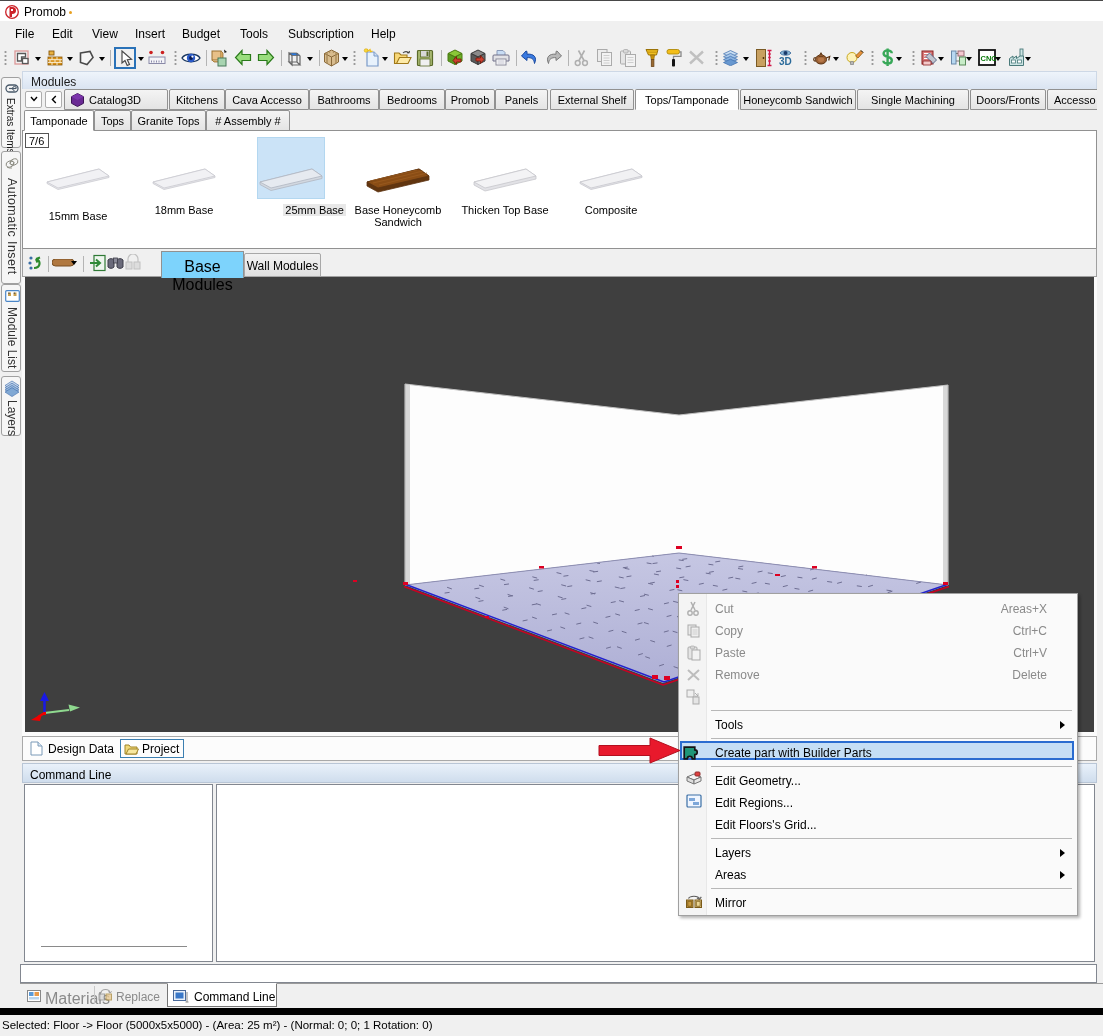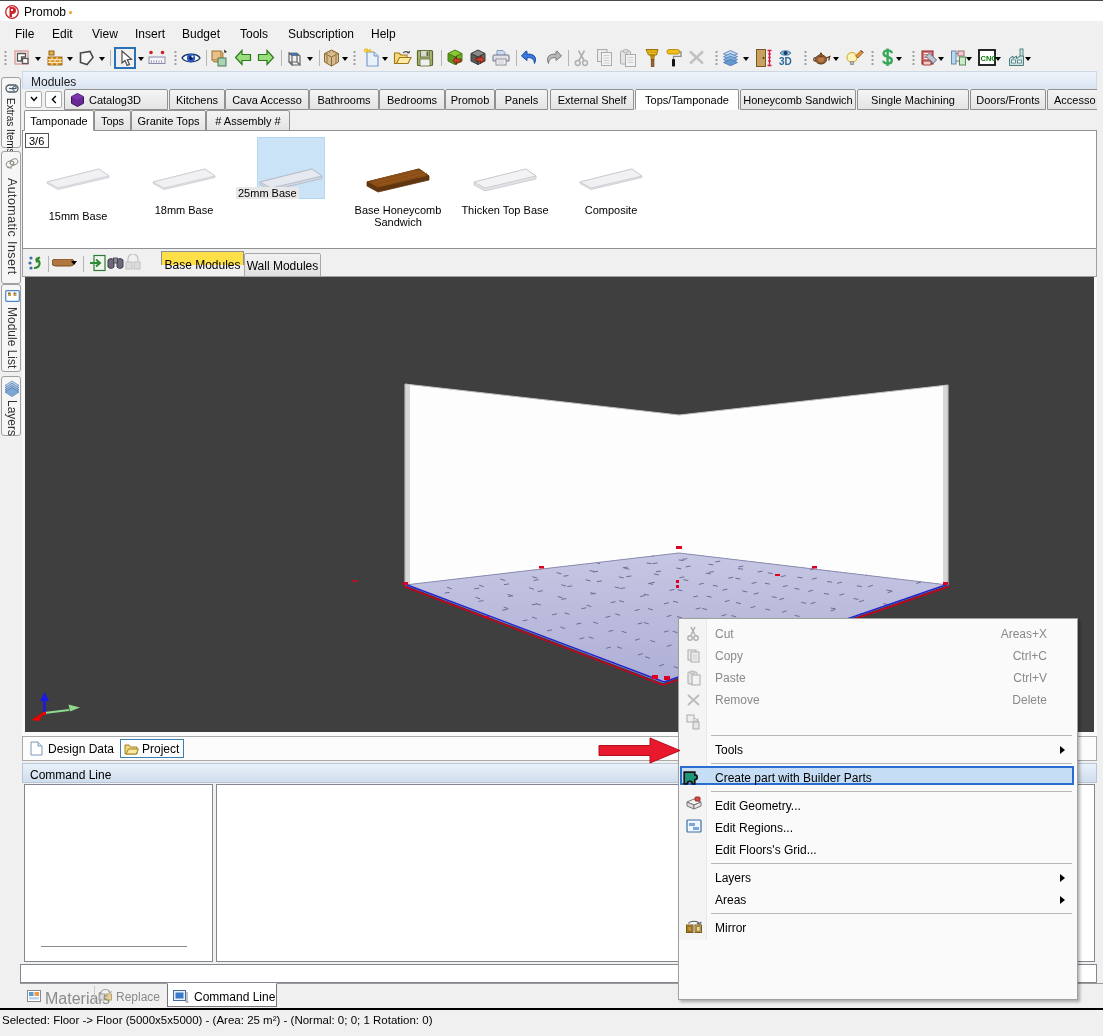--- a/index.html
+++ b/index.html
@@ -31,28 +31,28 @@
 #viewport { left:22px; top:277px; width:1075px; height:455px; background:#3f3f3f; }
 
 #dtabs { left:22px; top:736px; width:1075px; height:25px; background:#fcfcfc; border:1px solid #a9a9a9; }
 #cmdhdr { left:22px; top:763px; width:1075px; height:20px; background:linear-gradient(#e9f1fa,#cfdded); border:1px solid #b9c6d6; }
 #cmdhdr span { position:absolute; left:7px; top:4px; font-size:12px; }
 #cmdarea { left:22px; top:783px; width:1075px; height:181px; background:#f0f0f0; }
 #lpanel { left:2px; top:1px; width:189px; height:178px; background:#fff; border:1px solid #828790; }
 #rpanel { left:194px; top:1px; width:879px; height:178px; background:#fff; border:1px solid #828790; }
 #inputline { left:20px; top:964px; width:1077px; height:19px; background:#fff; border:1px solid #828790; }
 #btabs { left:20px; top:983px; width:1083px; height:25px; background:#f0f0f0; }
-#statusbar { left:0; top:1008px; width:1103px; height:21px; background:#f0f0f0; border-top:2px solid #000000; }
+#statusbar { left:0; top:1008px; width:1103px; height:21px; background:#f0f0f0; border-top:7px solid #000000; }
 #statusbar span { position:absolute; left:2px; top:4px; font-size:11.5px; }
 
 #sidebar { left:0; top:71px; width:22px; height:665px; background:#f0f0f0; }
 .stab { position:absolute; left:1px; width:20px; background:#f6f6f6; border:1px solid #a0a0a0; border-radius:3px; }
 .stab .vtxt { position:absolute; left:3px; writing-mode:vertical-rl; font-size:10.5px; color:#1a1a1a; white-space:nowrap; }
 
-#ctxmenu { left:678px; top:593px; width:400px; height:382px; background:#fafafa; border:1px solid #a0a0a0; box-shadow:2px 2px 3px rgba(0,0,0,0.3);margin-top:25px; }
+#ctxmenu { left:678px; top:593px; width:400px; height:323px; background:#fafafa; border:1px solid #a0a0a0; box-shadow:2px 2px 3px rgba(0,0,0,0.3); }
 .mi { position:absolute; left:1px; width:397px; height:22px; font-size:12px; }
 .mi .lbl { position:absolute; left:35px; top:4px; }
 .mi .sc { position:absolute; right:30px; top:4px; }
 .mi.dis { color:#8a8a8a; }
 .msep { position:absolute; left:32px; width:361px; height:1px; background:#b8b8b8; }
 .marr { position:absolute; right:12px; top:7px; width:0; height:0; border-top:4px solid transparent; border-bottom:4px solid transparent; border-left:5px solid #000; }
 #hilite { position:absolute; left:1px; top:147px; width:394px; height:19px; background:#c5def5; border:2px solid #2a6cd0; }
 </style>
 </head>
 <body>
@@ -314,21 +314,21 @@
   <div class="tab" style="left:948px;width:76px">Doors/Fronts</div>
   <div class="tab" style="left:1025px;width:78px;text-align:left;padding-left:6px">Accesso</div>
 </div>
 <div id="tabrow2" class="abs tabrow" style="left:22px; top:110px; width:1075px; background:#f0f0f0; border-bottom:1px solid #919191;">
   <div class="tab active" style="left:2px;width:70px">Tamponade</div>
   <div class="tab" style="left:72px;width:37px">Tops</div>
   <div class="tab" style="left:109px;width:75px">Granite Tops</div>
   <div class="tab" style="left:184px;width:84px"># Assembly #</div>
 </div>
 <div id="modlist" class="abs">
-  <div style="position:absolute;left:2px;top:2px;width:24px;height:15px;border:1px solid #555;background:#fff;font-size:11px;padding:1px 0 0 3px">3/6</div>
+  <div style="position:absolute;left:2px;top:2px;width:24px;height:15px;border:1px solid #555;background:#fff;font-size:11px;padding:1px 0 0 3px">7/6</div>
   <div style="position:absolute;left:234px;top:6px;width:68px;height:62px;background:#cbe3f7;border:1px solid #b3d7f0"></div>
   <svg class="abs" style="left:-4px;top:22px" width="110" height="44" viewBox="0 0 110 44">
     <path d="M28 29 L80 16 L90 23 L90 24.5 L39 36.5 L28 30.5 Z" fill="#e8e8ec" stroke="#cacad0" stroke-width="0.8"></path>
     <polygon points="28,29 80,16 90,23 39,35" fill="#f1f1f4" stroke="#cacad0" stroke-width="0.8"></polygon>
   </svg>
   <svg class="abs" style="left:102px;top:22px" width="110" height="44" viewBox="0 0 110 44">
     <path d="M28 29 L80 16 L90 23 L90 24.5 L39 36.5 L28 30.5 Z" fill="#e6e6ea" stroke="#cacad0" stroke-width="0.8"></path>
     <polygon points="28,29 80,16 90,23 39,35" fill="#f1f1f4" stroke="#cacad0" stroke-width="0.8"></polygon>
   </svg>
   <svg class="abs" style="left:209px;top:22px" width="110" height="44" viewBox="0 0 110 44">
@@ -343,21 +343,21 @@
   <svg class="abs" style="left:423px;top:22px" width="110" height="44" viewBox="0 0 110 44">
     <path d="M28 29 L80 16 L90 23 L90 26 L39 38 L28 32 Z" fill="#e2e2e6" stroke="#c6c6cc" stroke-width="0.8"></path>
     <polygon points="28,29 80,16 90,23 39,35" fill="#f3f3f5" stroke="#c6c6cc" stroke-width="0.8"></polygon>
   </svg>
   <svg class="abs" style="left:529px;top:22px" width="110" height="44" viewBox="0 0 110 44">
     <path d="M28 29 L80 16 L90 23 L90 24.5 L39 36.5 L28 30.5 Z" fill="#e4e4e8" stroke="#c8c8ce" stroke-width="0.8"></path>
     <polygon points="28,29 80,16 90,23 39,35" fill="#f1f1f3" stroke="#c8c8ce" stroke-width="0.8"></polygon>
   </svg>
   <div style="position:absolute;left:0px;top:79px;width:110px;text-align:center">15mm Base</div>
   <div style="position:absolute;left:106px;top:73px;width:110px;text-align:center">18mm Base</div>
-  <div style="position:absolute;left:213px;top:56px;width:110px;text-align:left"><span style="background:#e8e8e8;padding:0 2px">25mm Base</span></div>
+  <div style="position:absolute;left:213px;top:73px;width:110px;text-align:right"><span style="background:#e8e8e8;padding:0 2px">25mm Base</span></div>
   <div style="position:absolute;left:320px;top:73px;width:110px;text-align:center">Base Honeycomb<br>Sandwich</div>
   <div style="position:absolute;left:427px;top:73px;width:110px;text-align:center">Thicken Top Base</div>
   <div style="position:absolute;left:533px;top:73px;width:110px;text-align:center">Composite</div>
 </div>
 <div id="toolbar2" class="abs">
   <svg class="abs" style="left:4px;top:5px" width="18" height="18" viewBox="0 0 18 18">
       <circle cx="4" cy="4" r="1.6" fill="#3a6ea5"></circle>
       <circle cx="3" cy="9" r="1.6" fill="#3a6ea5"></circle>
       <circle cx="4" cy="14" r="1.6" fill="#3a6ea5"></circle>
       <path d="M7 14 C14 14 14 6 9 5 M9 5 l4 -1.5 M9 5 l1.5 3.5" stroke="#2d8a2d" stroke-width="2.2" fill="none"></path>
@@ -374,21 +374,21 @@
     </svg>
   <svg class="abs" style="left:83px;top:5px" width="19" height="18" viewBox="0 0 19 18">
       <path d="M2 6 a4 4 0 0 1 6 0 l0 7 a4 4 0 0 1 -6 0 Z M11 6 a4 4 0 0 1 6 0 l0 7 a4 4 0 0 1 -6 0 Z" fill="#6a6a7a" stroke="#3c3c48" stroke-width="1"></path>
       <rect x="7.5" y="4" width="4" height="5" fill="#8a8a98" stroke="#3c3c48" stroke-width="0.8"></rect>
     </svg>
   <svg class="abs" style="left:101px;top:5px" width="19" height="18" viewBox="0 0 19 18" opacity="0.45">
       <rect x="2" y="8" width="6" height="7" fill="#c8c8c8" stroke="#888" stroke-width="1"></rect>
       <rect x="10" y="8" width="6" height="7" fill="#c8c8c8" stroke="#888" stroke-width="1"></rect>
       <path d="M4 8 v-3 a5 5 0 0 1 10 0 l0 3" fill="none" stroke="#888" stroke-width="1.2"></path>
     </svg>
-  <div class="abs" style="left:138px;top:2px;width:83px;height:14px;background:#fde047;border:1px solid #919191;border-bottom:none;font-size:12px;text-align:center;padding-top:6px;z-index:2">Base Modules</div>
+  <div class="abs" style="left:138px;top:2px;width:83px;height:27px;background:#7dd3fc;border:1px solid #919191;border-bottom:none;font-size:16px;text-align:center;padding-top:6px;z-index:2">Base Modules</div>
   <div class="abs" style="left:221px;top:4px;width:77px;height:24px;background:linear-gradient(#f2f2f2,#e0e0e0);border:1px solid #a8a8a8;border-radius:2px 2px 0 0;font-size:12px;text-align:center;padding-top:5px">Wall Modules</div>
 </div>
 
 <div id="viewport" class="abs">
 <svg width="1075" height="455" viewBox="0 0 1075 455">
   <defs>
     <linearGradient id="floorg" x1="0" y1="0" x2="0" y2="1">
       <stop offset="0" stop-color="#c6c7e3"></stop>
           <stop offset="1" stop-color="#aeafd5"></stop>
     </linearGradient>

